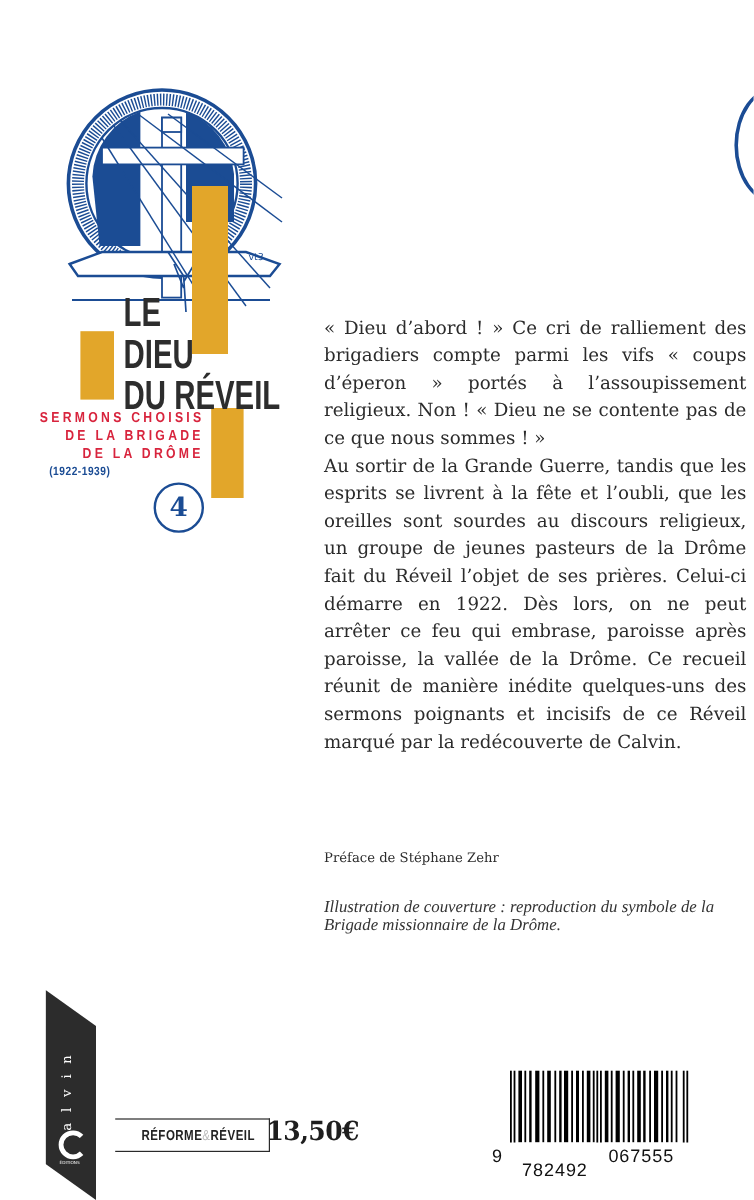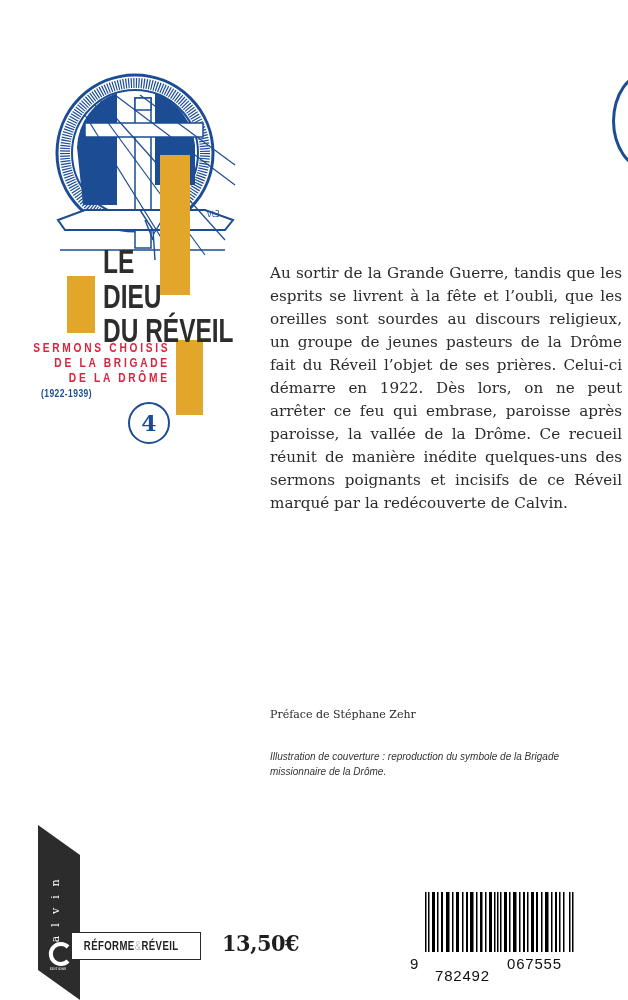--- a/index.html
+++ b/index.html
@@ -9,23 +9,23 @@
   .ybar{position:absolute;background:#e2a62a;}
   .title-line{position:absolute;font-family:"Liberation Sans",sans-serif;font-weight:700;color:#2d2d2d;font-size:34px;line-height:34px;letter-spacing:0px;transform:scaleX(0.72);transform-origin:left top;}
   .sub{position:absolute;font-family:"Liberation Sans",sans-serif;font-weight:700;color:#d8243d;font-size:12px;letter-spacing:3.2px;text-align:right;transform:scaleX(0.85);transform-origin:right top;}
   .years{position:absolute;font-family:"Liberation Sans",sans-serif;font-weight:700;color:#1b4c94;font-size:10px;letter-spacing:0.5px;transform:scaleX(0.85);transform-origin:left top;}
   .vol-circle{position:absolute;left:128px;top:402px;width:38px;height:38px;border:2px solid #1b4c94;border-radius:50%;display:flex;align-items:center;justify-content:center;background:transparent;}
   .vol-num{font-family:"DejaVu Serif",serif;font-weight:700;font-size:22px;color:#1b4c94;}
   .edge-circle{position:absolute;left:612px;top:72px;width:64px;height:92px;border:3px solid #1b4c94;border-radius:50%;}
   .blurb{position:absolute;left:270px;top:262px;width:352px;font-family:"DejaVu Serif",serif;font-size:15.2px;line-height:23px;color:#2b2b2b;text-align:justify;}
   .blurb p{margin:0;}
   .preface{position:absolute;left:270px;top:708px;font-family:"DejaVu Serif",serif;font-size:11px;color:#2b2b2b;}
-  .credit{position:absolute;left:270px;top:749px;width:330px;font-family:Liberation Sans, sans-serif;font-style:italic;font-size:10px;line-height:15px;color:#333;}
+  .credit{position:absolute;left:270px;top:749px;width:330px;font-family:Liberation Serif, serif;font-style:italic;font-size:14px;line-height:15px;color:#333;}
   .calvin-flag{position:absolute;left:38px;top:825px;width:42px;height:175px;}
-  .collection-box{position:absolute;left:72px;top:932px;width:128px;height:26px;border:1.5px solid #2a2a2a;border-left:none;display:flex;align-items:center;justify-content:flex-start;background:#fff;}
+  .collection-box{position:absolute;left:96px;top:932px;width:128px;height:26px;border:1.5px solid #2a2a2a;border-left:none;display:flex;align-items:center;justify-content:flex-end;background:#fff;}
   .collection-label{font-family:"Liberation Sans",sans-serif;font-weight:700;font-size:12px;letter-spacing:0.5px;color:#222;transform:scaleX(0.8);white-space:nowrap;}
   .collection-label .amp{color:#bbb;font-weight:400;}
   .price{position:absolute;left:222px;top:930px;font-family:"DejaVu Serif",serif;font-weight:700;font-size:22px;color:#1e1e1e;letter-spacing:-0.5px;transform:scaleX(0.95);transform-origin:left top;}
   .barcode{position:absolute;left:425px;top:892px;width:150px;height:60px;}
   .isbn{position:absolute;left:410px;top:955px;width:180px;font-family:"Liberation Sans",sans-serif;font-size:15px;color:#111;letter-spacing:0.8px;}
   .isbn span{position:absolute;top:0;}
 </style>
 </head>
 <body>
 
@@ -72,20 +72,21 @@
 <div class="sub" style="right:458px;top:371px;">DE LA DRÔME</div>
 <div class="years" style="left:41px;top:388px;">(1922-1939)</div>
 
 <div class="vol-circle">
   <span class="vol-num">4</span>
 </div>
 
 <div class="edge-circle"></div>
 
 <div class="blurb">
+  <p>« Dieu d’abord ! » Ce cri de ralliement des brigadiers compte parmi les vifs « coups d’éperon » portés à l’assoupissement religieux. Non ! « Dieu ne se contente pas de ce que nous sommes ! »</p>
   <p>Au sortir de la Grande Guerre, tandis que les esprits se livrent à la fête et l’oubli, que les oreilles sont sourdes au discours religieux, un groupe de jeunes pasteurs de la Drôme fait du Réveil l’objet de ses prières. Celui-ci démarre en 1922. Dès lors, on ne peut arrêter ce feu qui embrase, paroisse après paroisse, la vallée de la Drôme. Ce recueil réunit de manière inédite quelques-uns des sermons poignants et incisifs de ce Réveil marqué par la redécouverte de Calvin.</p>
 </div>
 
 <div class="preface">Préface de Stéphane Zehr</div>
 <div class="credit">Illustration de couverture : reproduction du symbole de la Brigade missionnaire de la Drôme.</div>
 
 <svg class="calvin-flag" viewBox="0 0 42 175">
   <polygon points="0,0 42,30 42,175 0,145" fill="#2c2c2c"></polygon>
   <g fill="#fff" font-family="DejaVu Serif, serif" font-size="11">
     <text x="21" y="58" text-anchor="middle" transform="rotate(-90 21 58)">n</text>

